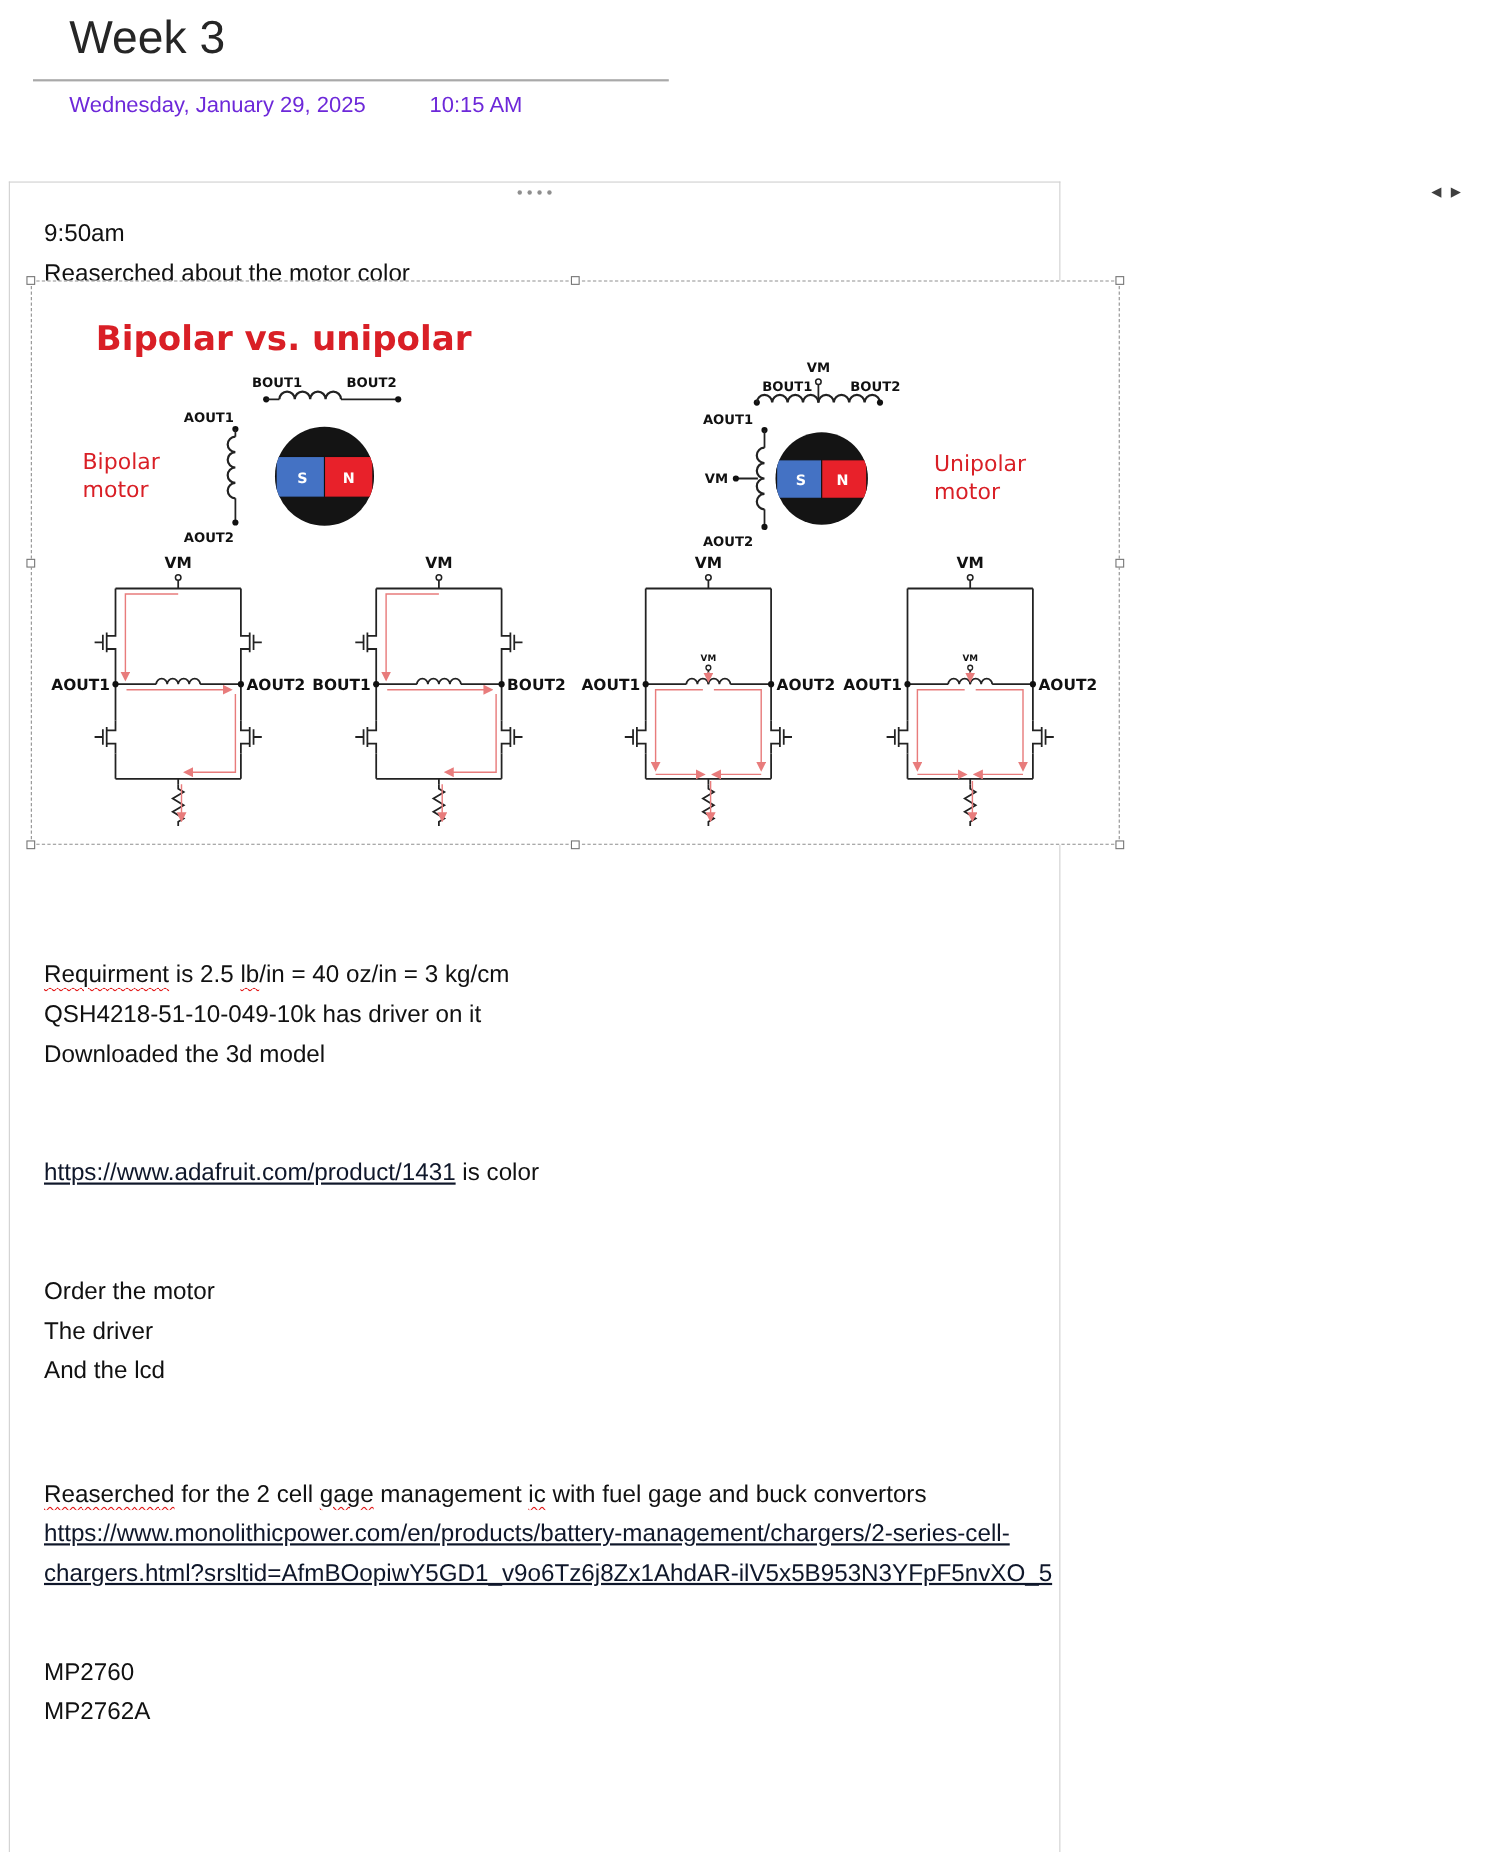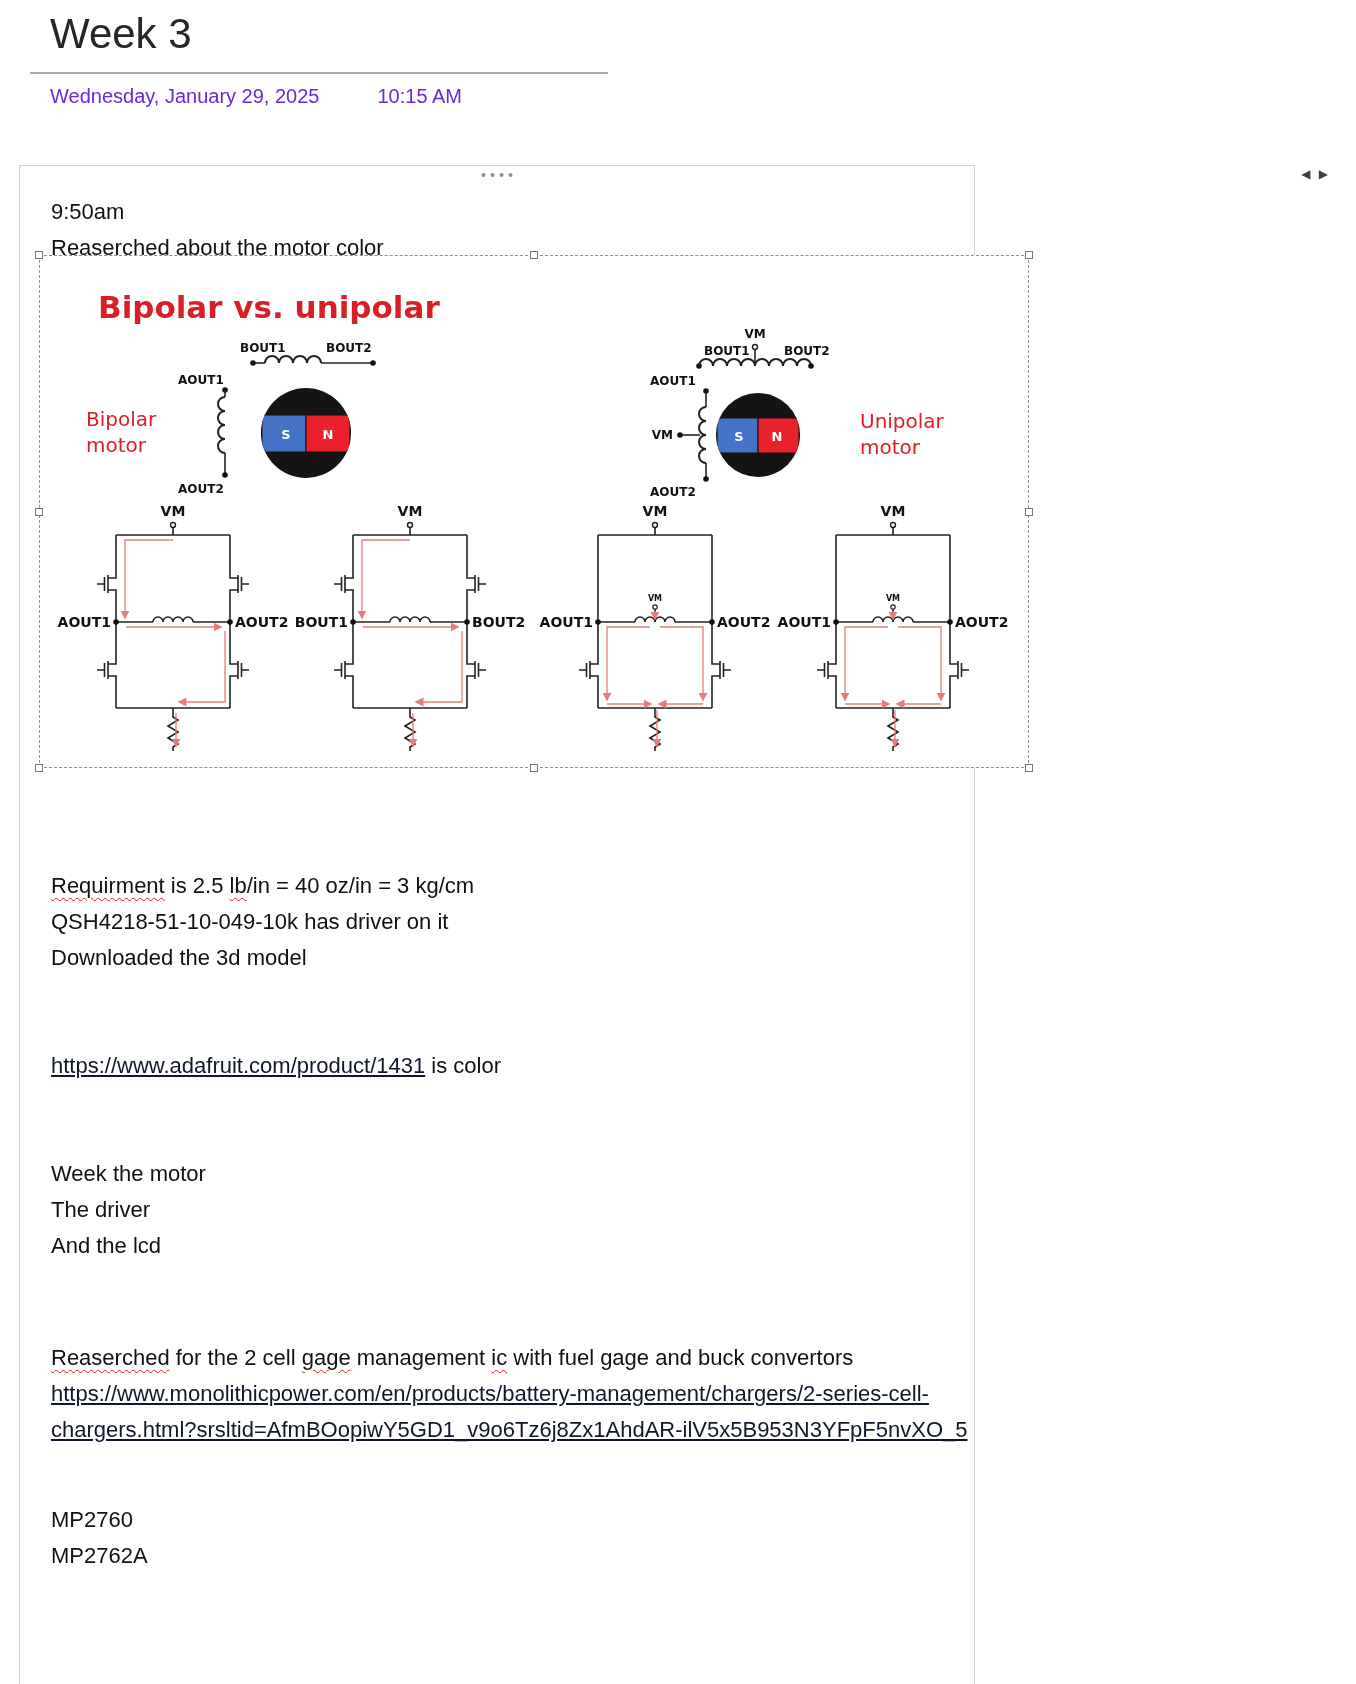--- a/index.html
+++ b/index.html
@@ -2,31 +2,31 @@
 <html><head>
 <meta charset="utf-8">
 <style>
   * { margin:0; padding:0; box-sizing:border-box; }
   html,body { background:#ffffff; }
   body {
     width:1356px; height:1684px; position:relative; overflow:hidden;
     font-family:"Liberation Sans", sans-serif; color:#1a1a1a;
   }
   
-  .header { position:relative; padding:8px 0 0 50px; }
+  .header { position:relative; padding:8px 0 0 63px; }
   .page-title { font-size:42px; font-weight:400; color:#262626; line-height:52px; }
   .title-rule { position:absolute; left:30px; top:72px; width:578px; height:2px; background:#a9a9a9; }
   .meta { margin-top:25px; font-size:20px; color:#6d28d9; }
   .meta .date { margin-right:58px; }
   .nav-arrows { position:absolute; top:167px; right:28px; font-size:12px; color:#3f3f3f; }
   .nav-arrows span { margin-left:5px; cursor:pointer; }
 
   
   .note {
-    position:absolute; left:19px; top:165px; width:956px; height:1519px;
+    position:absolute; left:8px; top:165px; width:956px; height:1519px;
     border:1px solid #d0d0d0; border-bottom:none; background:#fff;
   }
   .dots { position:absolute; top:7px; left:50%; transform:translateX(-50%); display:flex; gap:5px; }
   .dots i { width:4px; height:4px; background:#8f8f8f; border-radius:50%; display:block; }
   .note-content { padding:28px 0 0 31px; font-size:22px; line-height:36px; color:#111; }
   .note-content p { max-width:1150px; }
 
   .misspell {
     text-decoration-line:underline; text-decoration-style:wavy;
     text-decoration-color:#e31b1b; text-decoration-thickness:1px; text-underline-offset:4px;
@@ -283,21 +283,21 @@
         </g>
       </svg>
     </div>
 
     <p class="body-start"><span class="misspell">Requirment</span><span> is 2.5 </span><span class="misspell">lb</span><span>/in = 40 oz/in = 3 kg/cm</span></p>
     <p>QSH4218-51-10-049-10k has driver on it</p>
     <p>Downloaded the 3d model</p>
 
     <p class="mt72"><a class="note-link">https://www.adafruit.com/product/1431</a><span> is color</span></p>
 
-    <p class="mt72">Week the motor</p>
+    <p class="mt72">Order the motor</p>
     <p>The driver</p>
     <p>And the lcd</p>
 
     <p class="mt76"><span class="misspell">Reaserched</span><span> for the 2 cell </span><span class="misspell">gage</span><span> management </span><span class="misspell">ic</span><span> with fuel gage and buck convertors</span></p>
     <p><a class="note-link">https://www.monolithicpower.com/en/products/battery-management/chargers/2-series-cell-chargers.html?srsltid=AfmBOopiwY5GD1_v9o6Tz6j8Zx1AhdAR-ilV5x5B953N3YFpF5nvXO_5</a></p>
 
     <p class="mt54">MP2760</p>
     <p>MP2762A</p>
 
   </div>

